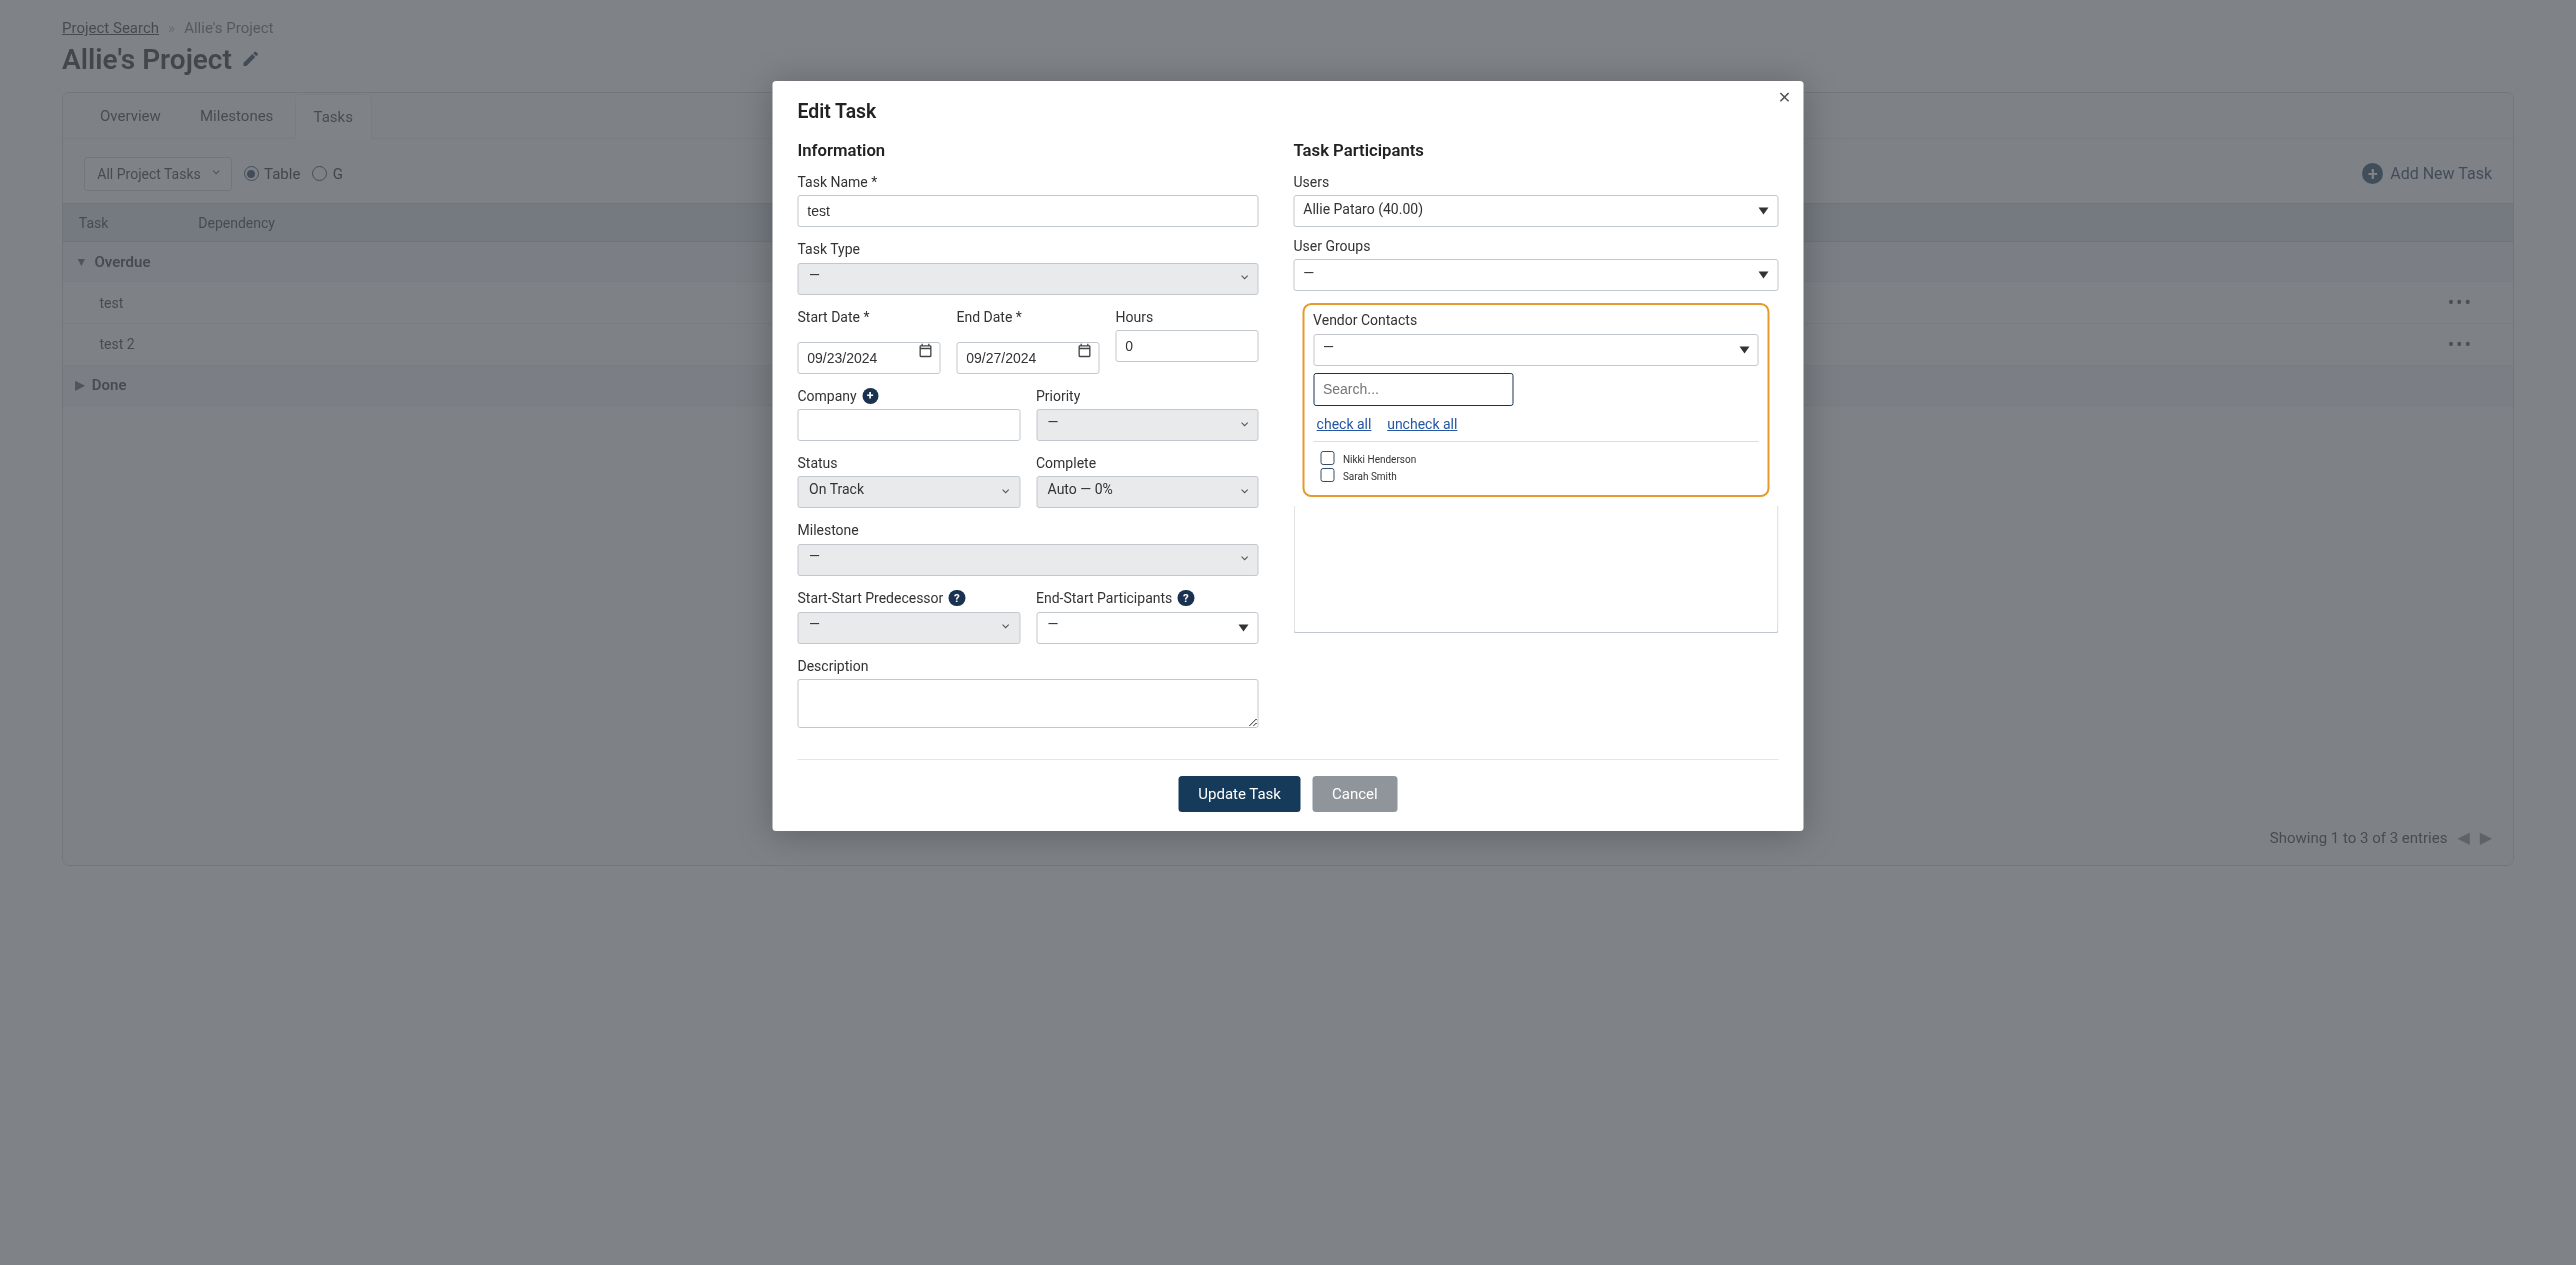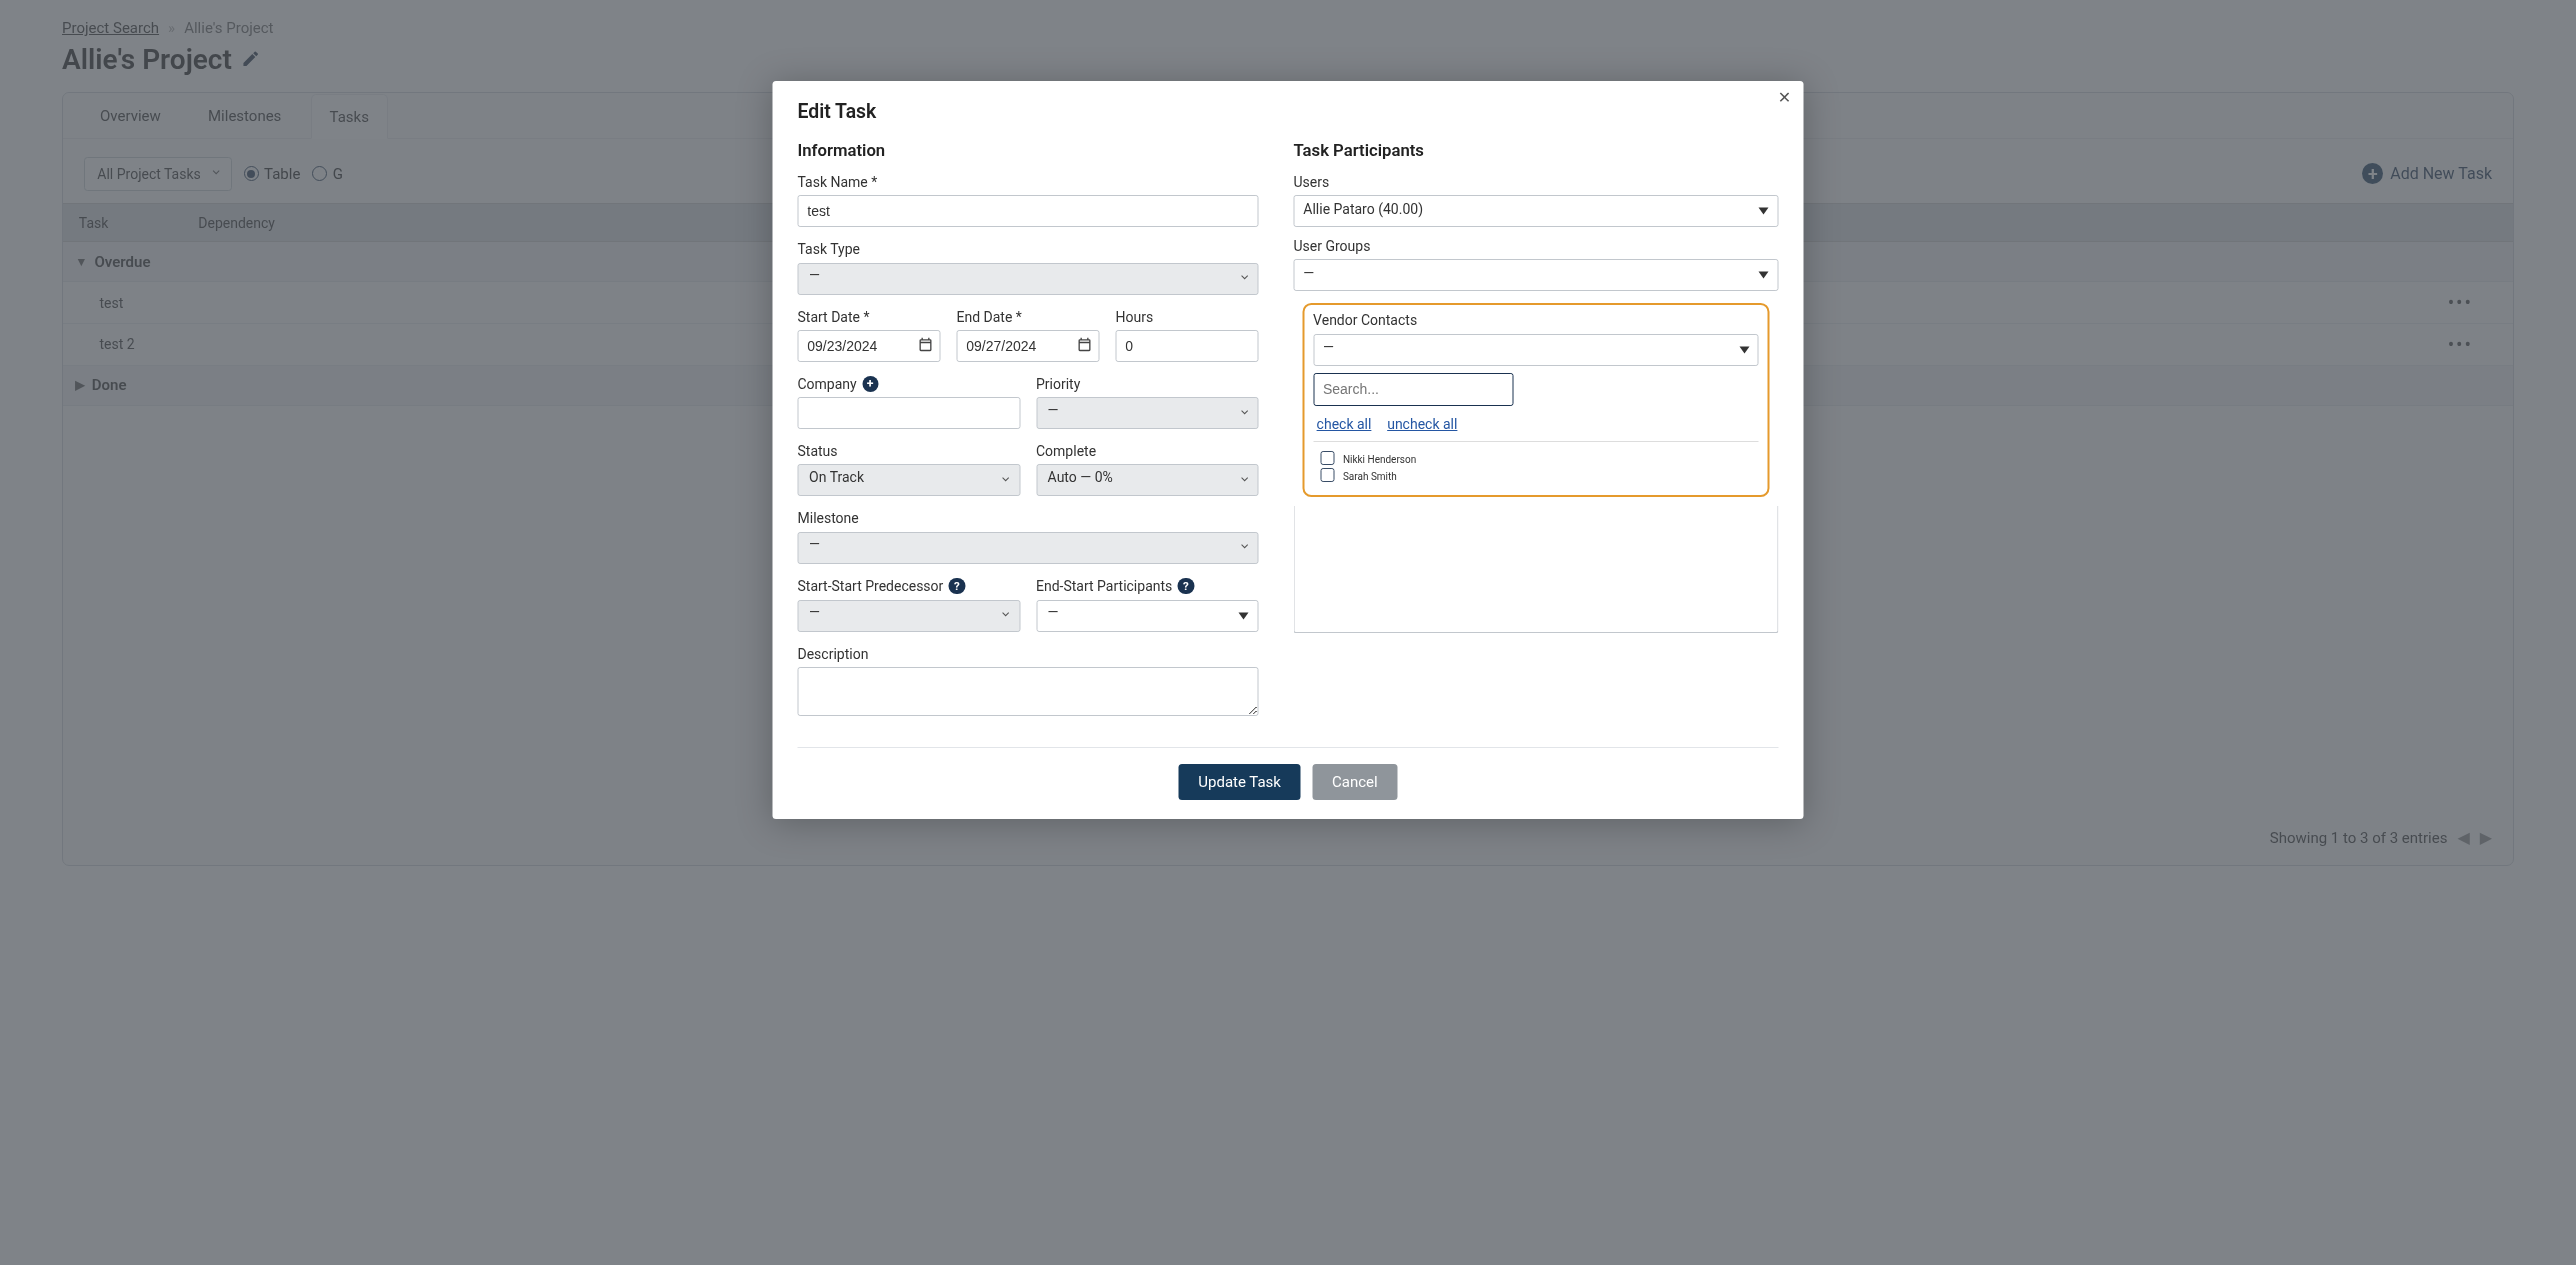--- a/index.html
+++ b/index.html
@@ -17,21 +17,21 @@
 
   .page-title { display:flex; align-items:center; gap:8.8px; font-size:28px; font-weight:600; color:#222; margin-bottom:16px;}
   .page-title svg { width:19.4px; height:19.4px; fill:#223348; }
 
   .panel {
     border:0.9px solid #d0d4d9; border-radius:7px; background:#f9fafb; padding:0;
     position:relative;
   }
 
   .tabs {
-    display:flex; padding:0 19.4px; gap:12px; border-bottom:0.9px solid #e8eaed;
+    display:flex; padding:0 19.4px; gap:4px; border-bottom:0.9px solid #e8eaed;
     background:#f9fafb; border-radius:7px 7px 0 0;
   }
   .tab {
     padding:13.2px 17.6px 12.3px; font-size:15px; color:#333; cursor:pointer; border-radius:5.3px 5.3px 0 0;
     position:relative; top:0.9px;
   }
   .tab.active { background:#fff; border:0.9px solid #e8eaed; border-bottom:0.9px solid #fff; font-weight:400;}
 
   .toolbar-row { display:flex; justify-content:space-between; align-items:center; padding:17.6px 21px 12.3px;}
   .toolbar-left { display:flex; align-items:center; gap:12px; }
@@ -91,21 +91,21 @@
     position:relative;
   }
   .sel.white-bg { background:#fff;}
   .sel .chev-s { position:absolute; right:7px; top:50%; transform:translateY(-50%); }
   .sel .caret-s { position:absolute; right:8.8px; top:50%; transform:translateY(-50%); border-left:5.3px solid transparent; border-right:5.3px solid transparent; border-top:7px solid #333;}
 
   .row-flex { display:flex; gap:16px;}
   .row-flex > div { flex:1; min-width:0;}
 
   .date-wrap { position:relative;}
-  .date-wrap .txt-input { background:#fff; padding-right:30px;}
+  .date-wrap .txt-input { background:#fff; padding-right:30px;margin-top:12px;}
   .cal-icon { position:absolute; right:7px; top:50%; transform:translateY(-50%); color:#444;}
 
   .help-icon { width:16.7px; height:16.7px; border-radius:50%; background:#1a3250; color:#fff; display:inline-flex; align-items:center; justify-content:center; font-size:11.5px; font-weight:700;}
   .plus-icon-sm { width:16px; height:16px; border-radius:50%; background:#1a3250; color:#fff; display:inline-flex; align-items:center; justify-content:center; font-size:12.3px; font-weight:700;}
 
   textarea.desc { width:100%; height:49px; border:0.9px solid #c2c7cd; border-radius:2.6px; resize:both; padding:5.3px 8.8px; font-size:13.2px; }
 
   .participants-box {
     border:0.9px solid #c2c7cd; border-radius:2.6px; padding:0; min-height:335px;
     display:flex; flex-direction:column;

